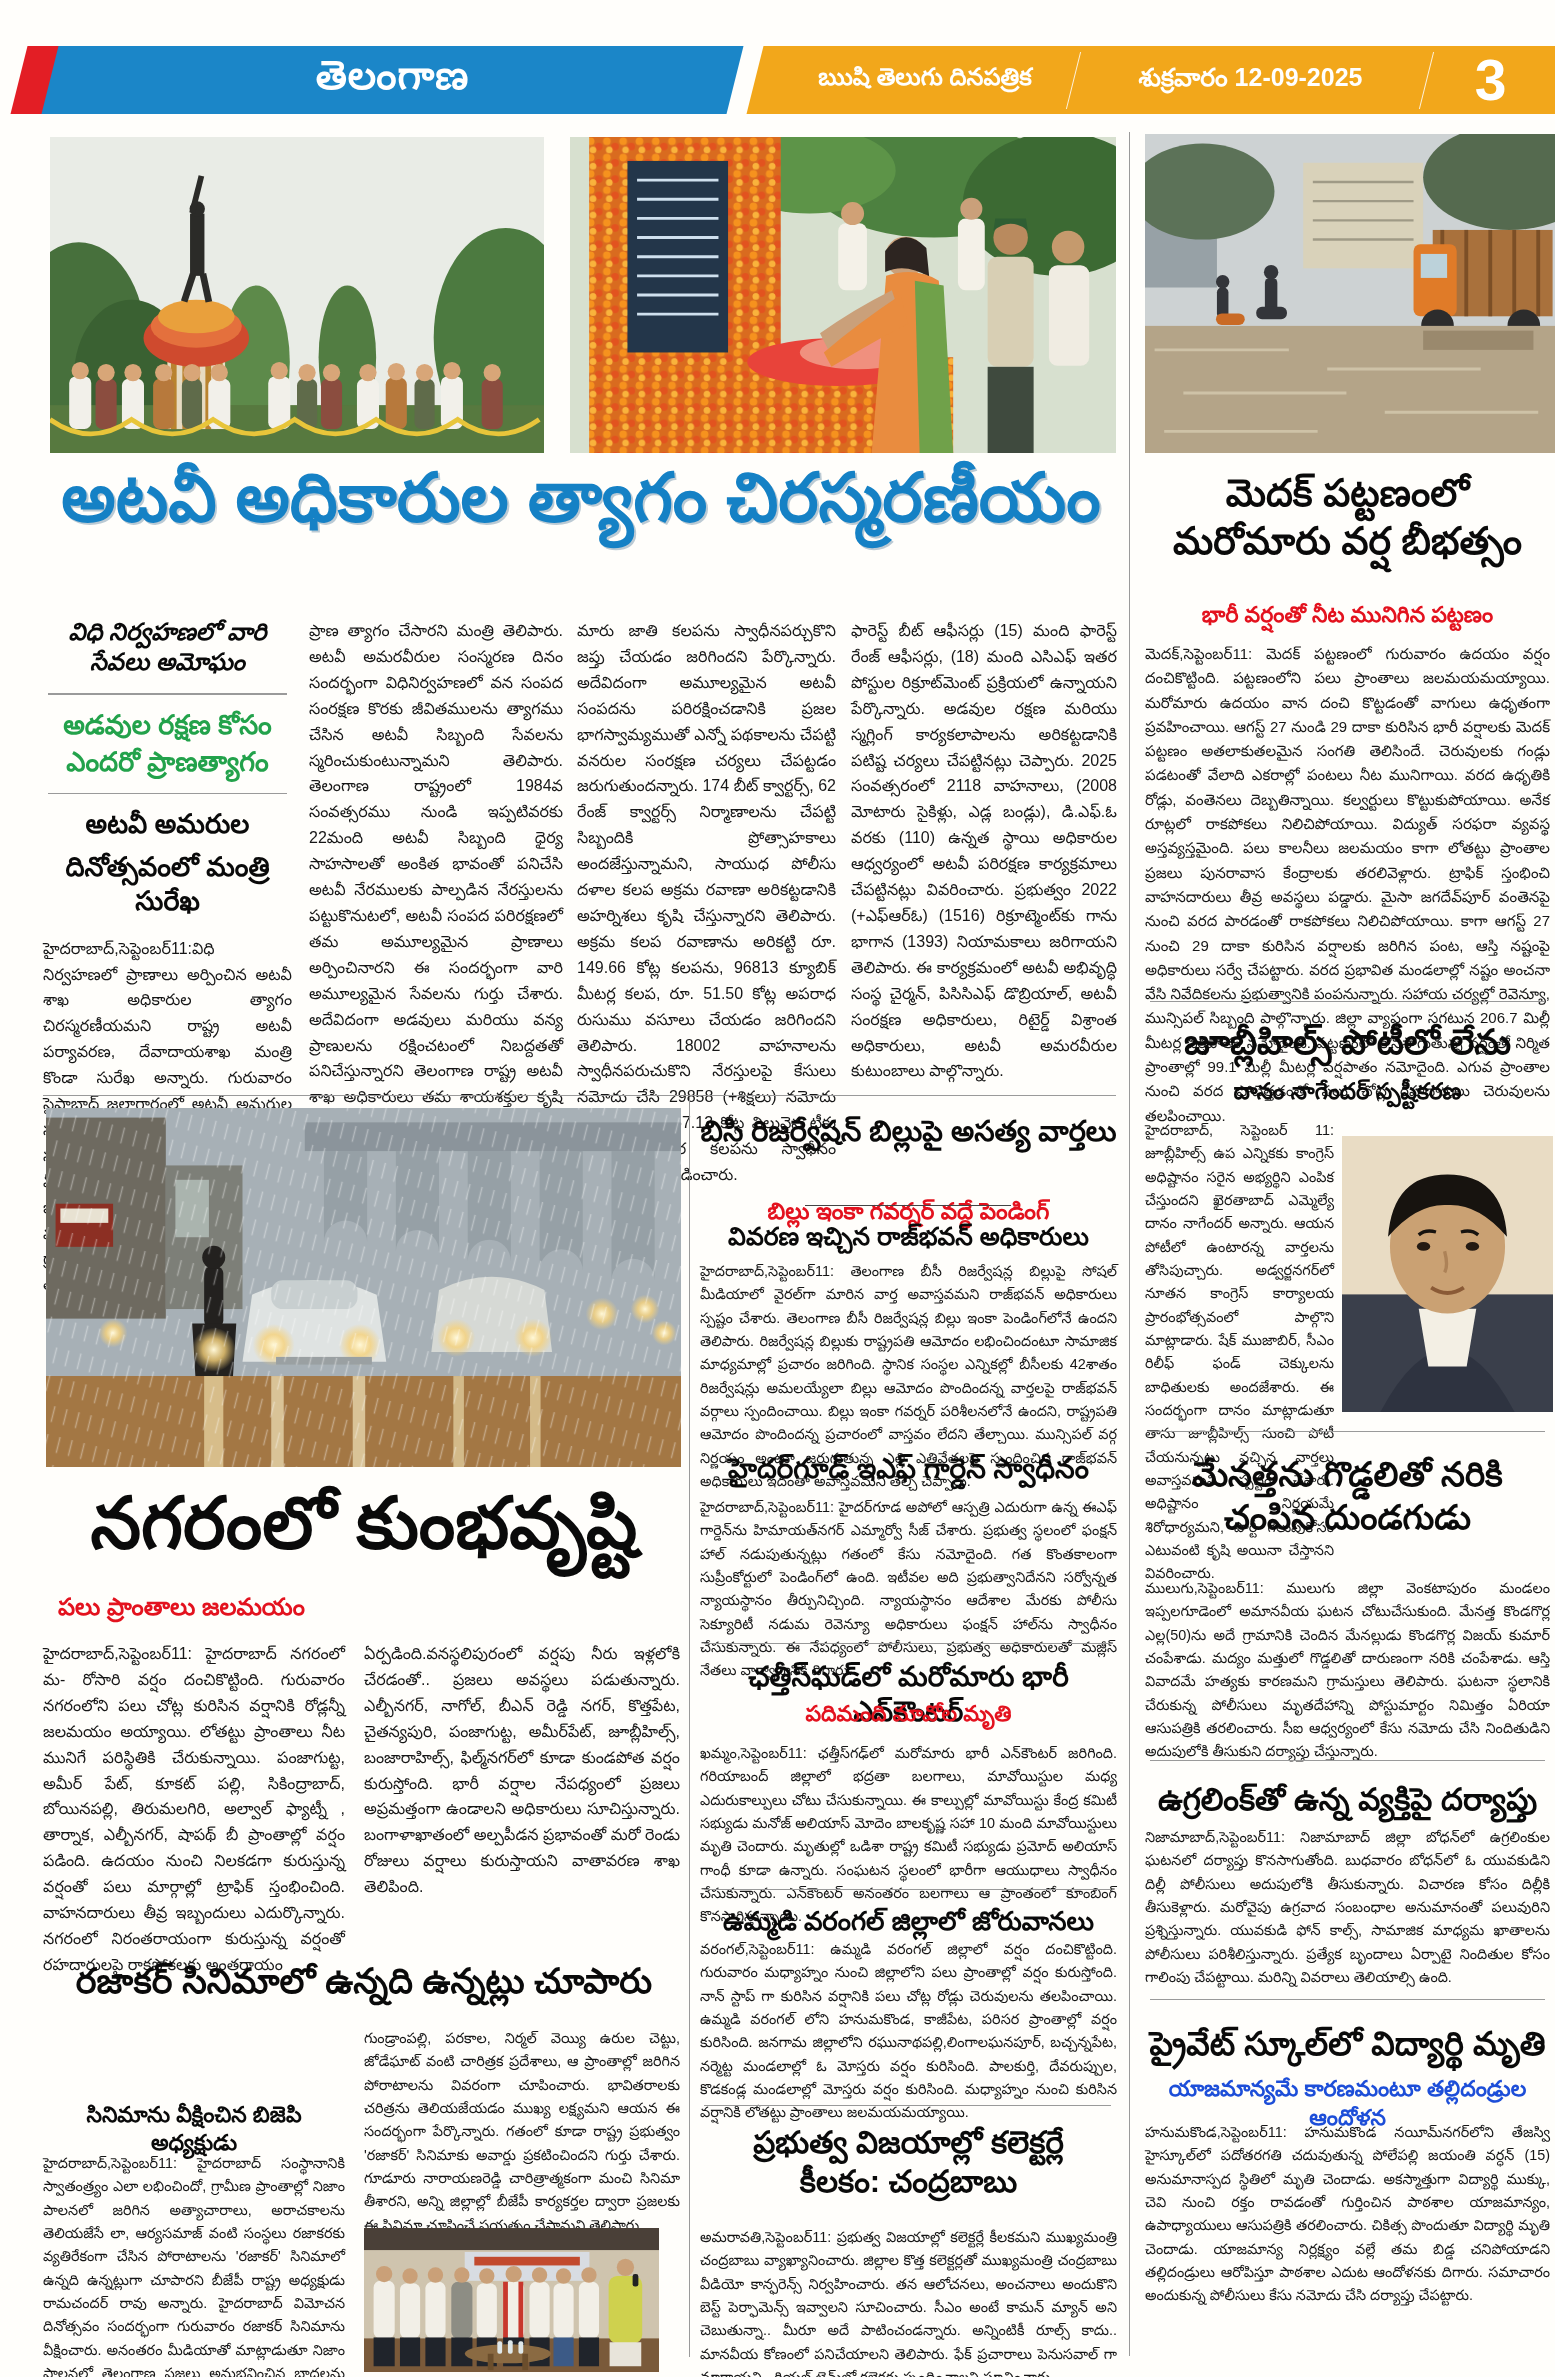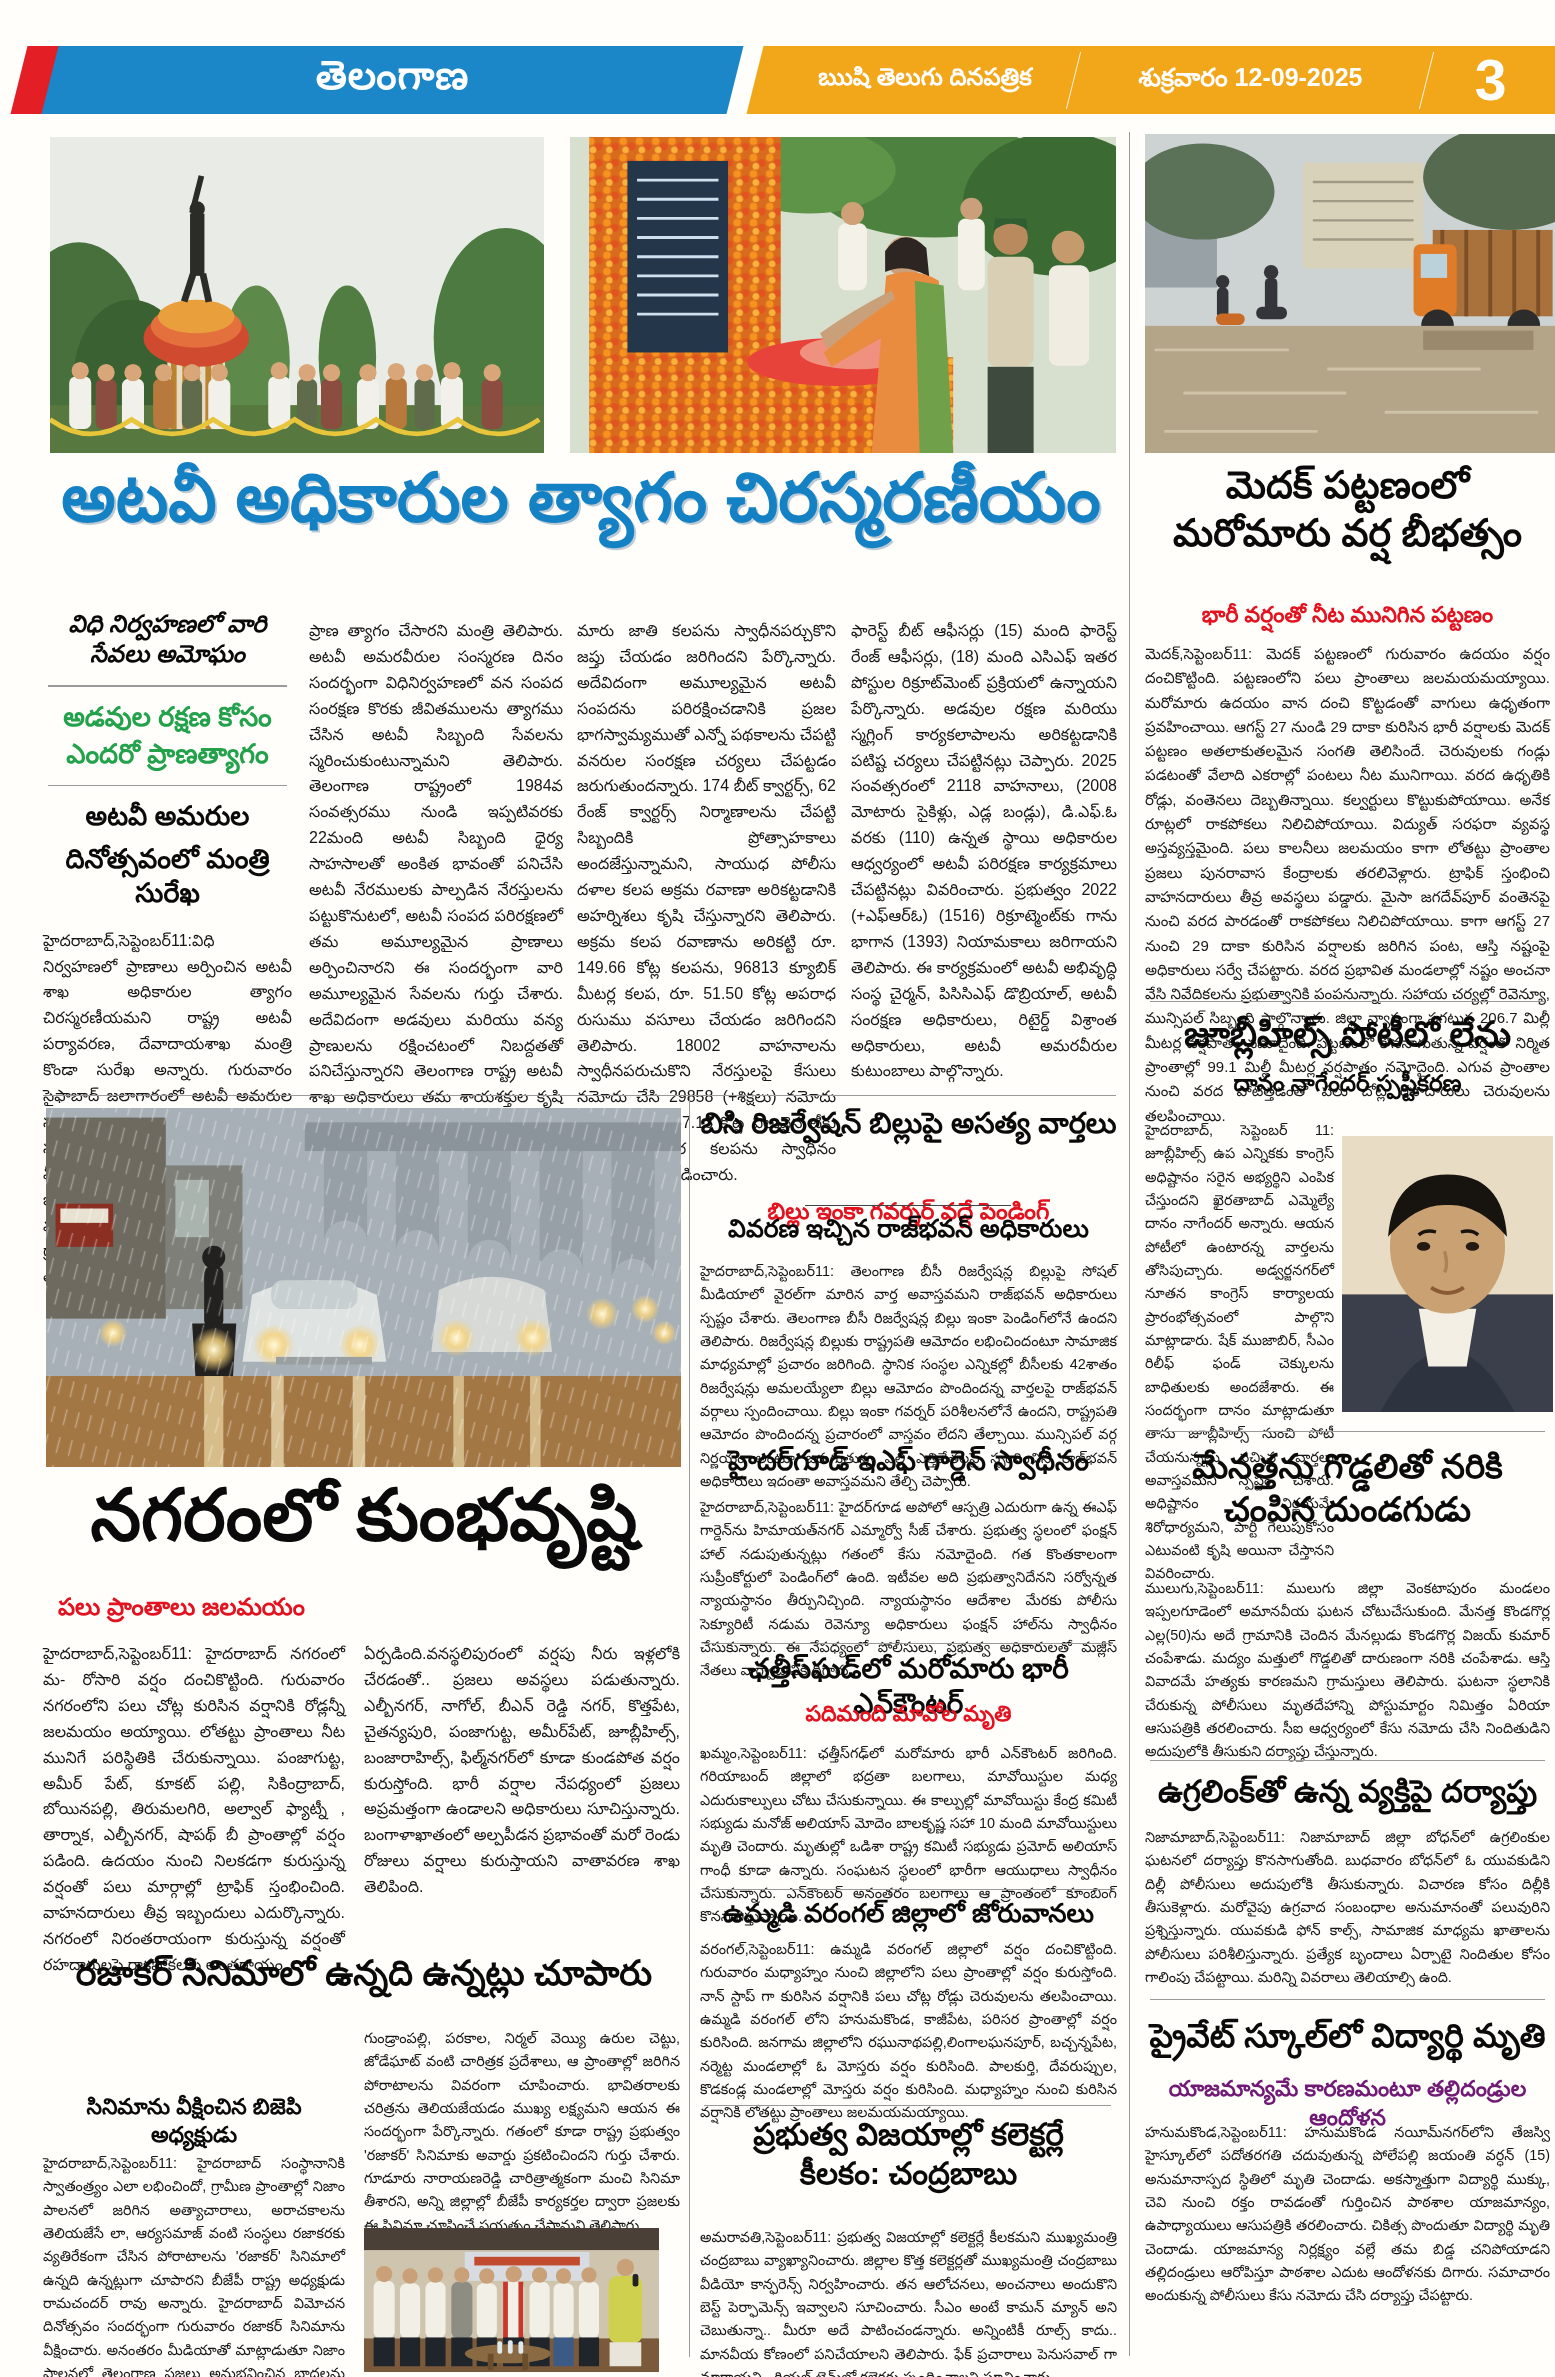--- a/index.html
+++ b/index.html
@@ -13,24 +13,24 @@
   .mast-orange{position:absolute;left:755px;top:0;width:815px;height:68px;background:#f2a71b;transform:skewX(-14deg);}
   .mast-label{position:absolute;top:0;height:68px;display:flex;align-items:center;justify-content:center;color:#fff;font-weight:bold;}
   .mast-section{left:50px;width:685px;font-size:40px;letter-spacing:1px;}
   .mast-paper{left:791px;width:268px;font-size:24px;}
   .mast-date{left:1097px;width:307px;font-size:25px;}
   .mast-page{left:1433px;width:115px;font-size:57px;}
   .mast-div{position:absolute;top:5.8px;height:57px;width:1.4px;background:#ffffff;opacity:.85;transform:skewX(-14deg);}
   
   .headline-blue{color:#1581c5;font-weight:bold;text-align:center;font-size:68px;line-height:1.1;
                  text-shadow:1.9px 2.4px 0 rgba(10,70,110,.28);}
-  .h-black{color:#0a0a0a;font-weight:bold;text-align:center;line-height:1.25;}
+  .h-black{color:#0a0a0a;font-weight:bold;text-align:center;line-height:1.25;margin-top:8px;}
   .sub-red{color:#e3121e;font-weight:bold;text-align:center;line-height:1.25;}
   .sub-green{color:#23a24b;font-weight:bold;text-align:center;line-height:1.35;font-size:27px;}
-  .sub-blue{color:#701a75;font-weight:bold;text-align:center;line-height:1.3;}
+  .sub-blue{color:#1d4ed8;font-weight:bold;text-align:center;line-height:1.3;}
   .deck-italic{font-style:italic;}
   .body-txt{font-size:16px;line-height:1.62;text-align:justify;color:#161616;}
   .rule-h{background:#9a9a9a;height:1.4px;}
   .rule-v{background:#9a9a9a;width:1.4px;}
   .rule-dark{background:#444;height:1.4px;}
   .photo{overflow:hidden;background:#ddd;}
   .photo svg{display:block;width:100%;height:100%;}
 </style>
 </head>
 <body>

